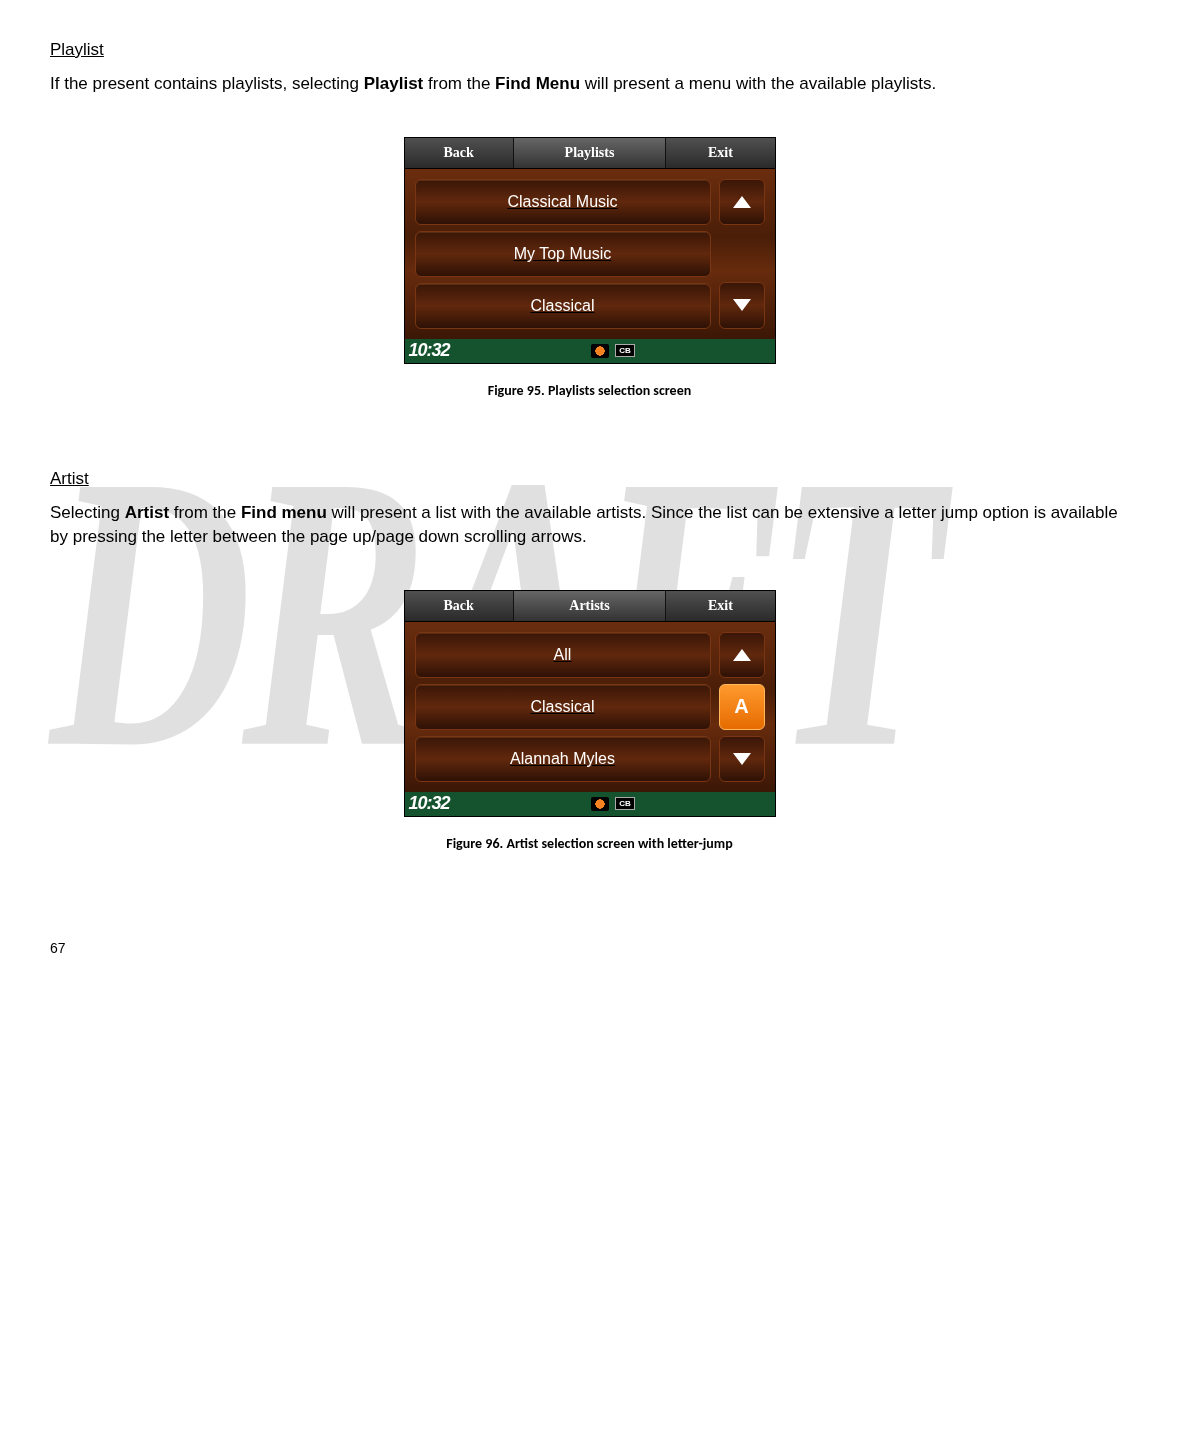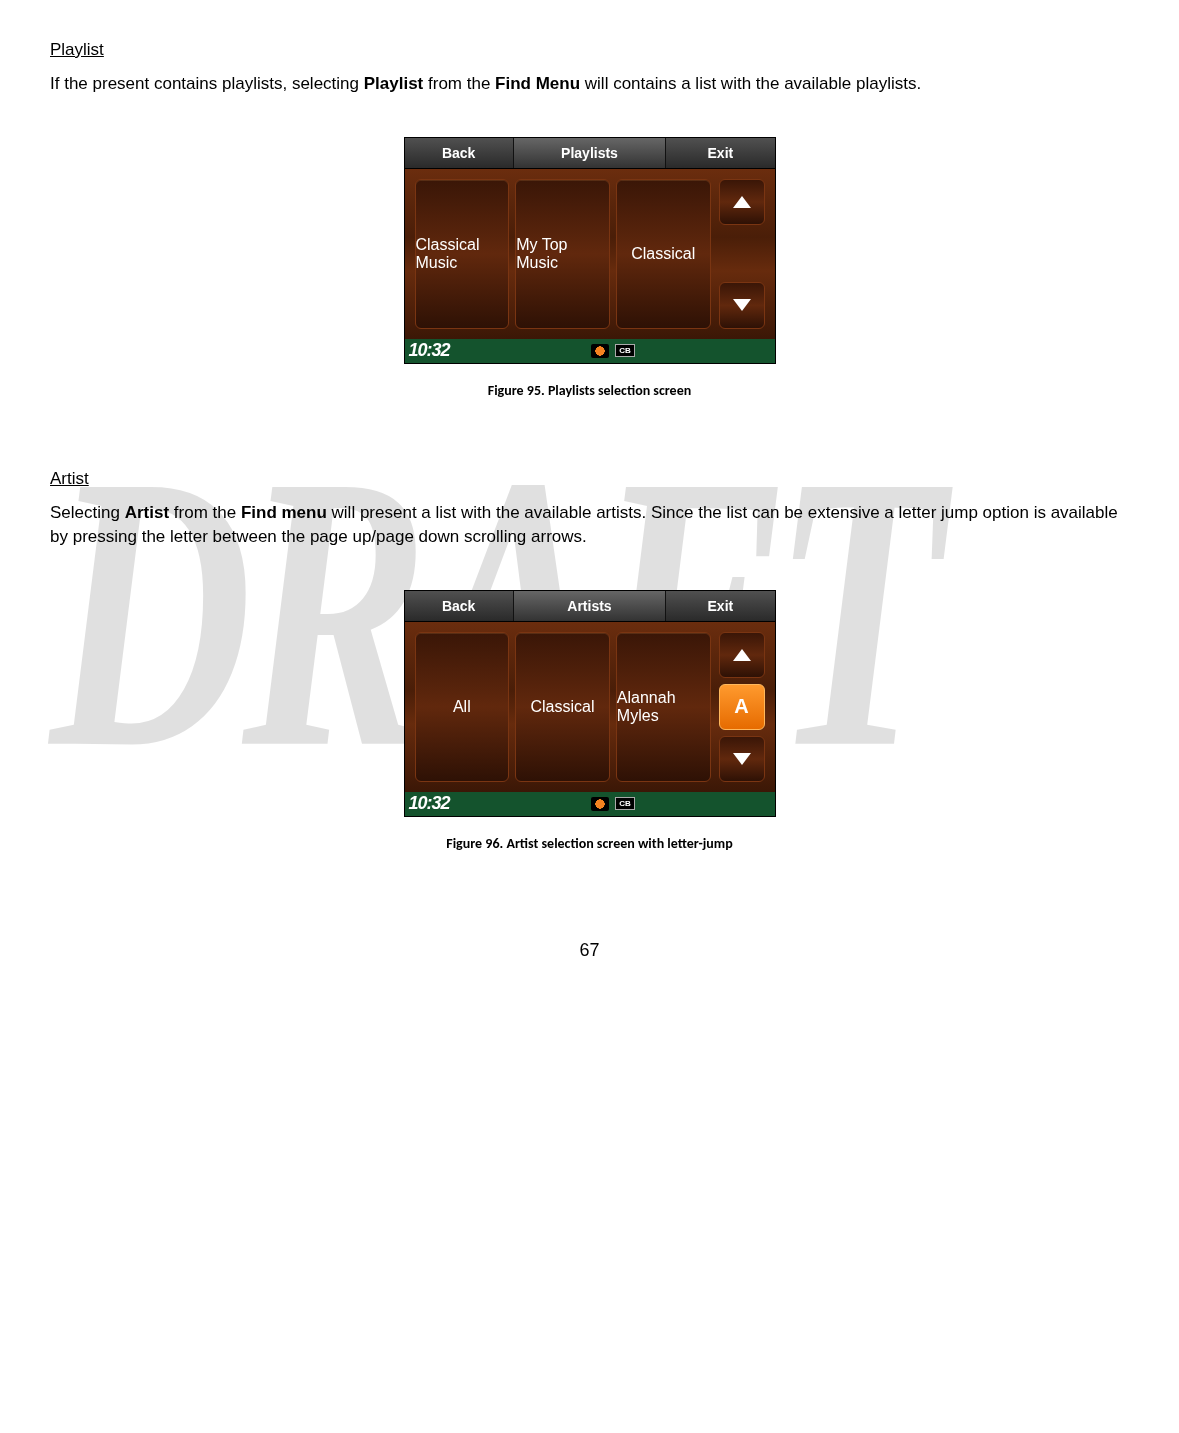--- a/index.html
+++ b/index.html
@@ -41,42 +41,42 @@
   }
   .topbar {
     display: flex;
     background: linear-gradient(#555,#222);
     border-bottom: 1px solid #000;
     height: 30px;
   }
   .topbar .tbtn {
     flex: 1;
     color: #fff;
-    font-family: Liberation Sans, sans-serif;
+    font-family: Liberation Serif, serif;
     font-size: 14px;
     font-weight: bold;
     display: flex;
     align-items: center;
     justify-content: center;
     border-right: 1px solid #111;
     background: linear-gradient(#505050,#2a2a2a);
   }
   .topbar .tbtn:last-child { border-right: none; }
   .topbar .title {
     flex: 1.4;
     background: linear-gradient(#666,#333);
   }
   .body-area {
     background: linear-gradient(#6b2d0e, #4a1e08 40%, #672b0d 60%, #3b1706);
     padding: 10px;
     display: flex;
     gap: 8px;
     height: 150px;
   }
-  .list-col { flex: 1; display: flex; gap: 6px; }
+  .list-col { flex: 1; display: flex; flex-direction: column; gap: 6px; text-decoration: underline; }
   .list-item {
     flex: 1;
     background: linear-gradient(#3a1607,#61280d 50%,#2e1105);
     border: 1px solid #7a3512;
     border-radius: 6px;
     color: #fff;
     font-family: Arial, sans-serif;
     font-size: 16px;
     display: flex;
     align-items: center;
@@ -141,32 +141,32 @@
     font-weight: bold;
     margin-top: 18px;
   }
   .arrow-tri {
     width: 0; height: 0;
     border-left: 9px solid transparent;
     border-right: 9px solid transparent;
   }
   .arrow-up { border-bottom: 12px solid #fff; }
   .arrow-down { border-top: 12px solid #fff; }
-  .pagenum { text-align: center; font-size: 18px; margin-top: 88px; }
+  .pagenum { font-size: 14px; margin-top: 88px; }
 </style>
 </head>
 <body>
 
 <div class="watermark">DRAFT</div>
 
 <div class="content">
 
   <div class="section-title">Playlist</div>
   <div class="para">
-    <span>If the present contains playlists, selecting </span><span class="bold">Playlist</span><span> from the </span><span class="bold">Find Menu</span><span> will contains a list with the available playlists.</span>
+    <span>If the present contains playlists, selecting </span><span class="bold">Playlist</span><span> from the </span><span class="bold">Find Menu</span><span> will present a menu with the available playlists.</span>
   </div>
 
   <div class="figure-wrap">
     <div class="device">
       <div class="topbar">
         <div class="tbtn">Back</div>
         <div class="tbtn title">Playlists</div>
         <div class="tbtn">Exit</div>
       </div>
       <div class="body-area">

